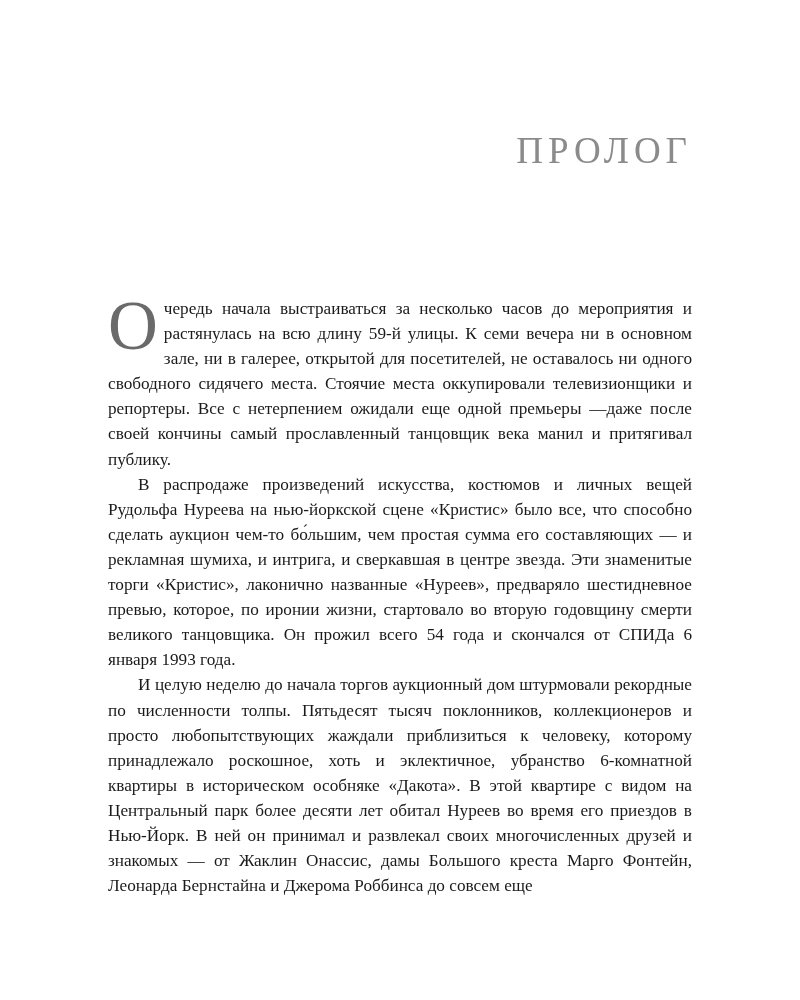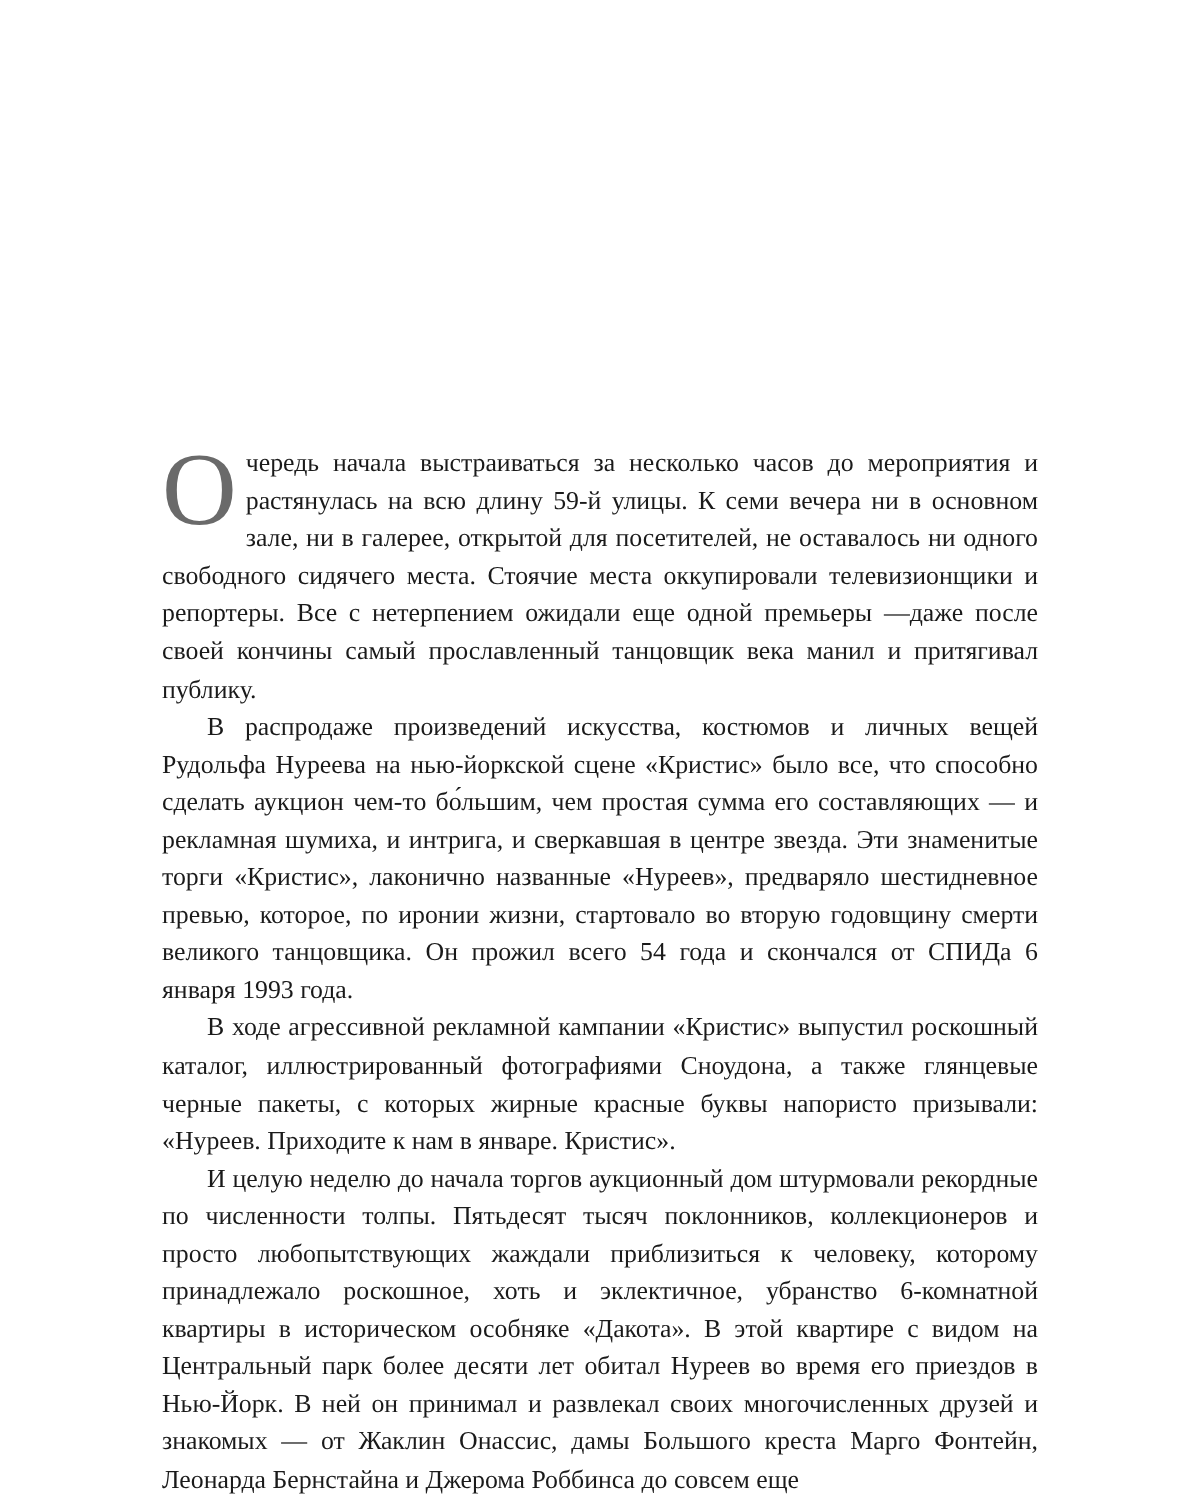--- a/index.html
+++ b/index.html
@@ -63,21 +63,21 @@
     padding: 2px 6px 0 0;
     color: #6a6a6a;
     font-weight: 400;
   }
 </style>
 </head>
 <body>
 
 <div class="page">
 
+  <div class="chapter-title">ПРОЛОГ</div>
 
   <div class="body-block">
     <p class="first dropcap-para"><span class="dropcap">О</span><span>чередь начала выстраиваться за несколько часов до мероприятия и растянулась на всю длину 59-й улицы. К семи вечера ни в основном зале, ни в галерее, открытой для посетителей, не оставалось ни одного свободного сидячего места. Стоячие места оккупировали телевизионщики и репортеры. Все с нетерпением ожидали еще одной премьеры —даже после своей кончины самый прославленный танцовщик века манил и притягивал публику.</span></p>
     <p>В распродаже произведений искусства, костюмов и личных вещей Рудольфа Нуреева на нью-йоркской сцене «Кристис» было все, что способно сделать аукцион чем-то бо́льшим, чем простая сумма его составляющих — и рекламная шумиха, и интрига, и сверкавшая в центре звезда. Эти знаменитые торги «Кристис», лаконично названные «Нуреев», предваряло шестидневное превью, которое, по иронии жизни, стартовало во вторую годовщину смерти великого танцовщика. Он прожил всего 54 года и скончался от СПИДа 6 января 1993 года.</p>
-    <p>В ходе агрессивной рекламной кампании «Кристис» выпустил роскошный каталог, иллюстрированный фотографиями Сноудона, а также глянцевые черные пакеты, с которых жирные красные буквы напористо призывали: «Нуреев. Приходите к нам в январе. Кристис».</p>
     <p>И целую неделю до начала торгов аукционный дом штурмовали рекордные по численности толпы. Пятьдесят тысяч поклонников, коллекционеров и просто любопытствующих жаждали приблизиться к человеку, которому принадлежало роскошное, хоть и эклектичное, убранство 6-комнатной квартиры в историческом особняке «Дакота». В этой квартире с видом на Центральный парк более десяти лет обитал Нуреев во время его приездов в Нью-Йорк. В ней он принимал и развлекал своих многочисленных друзей и знакомых — от Жаклин Онассис, дамы Большого креста Марго Фонтейн, Леонарда Бернстайна и Джерома Роббинса до совсем еще</p>
   </div>
 
 </div>
 
 </body></html>

